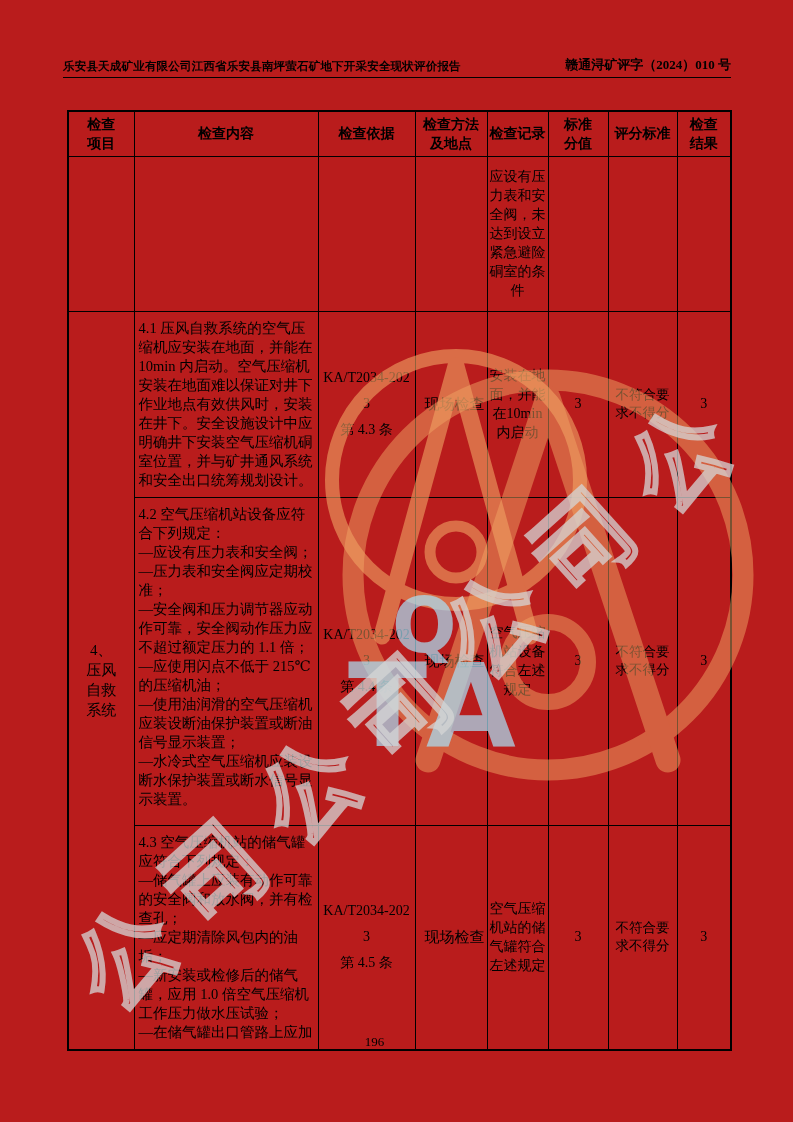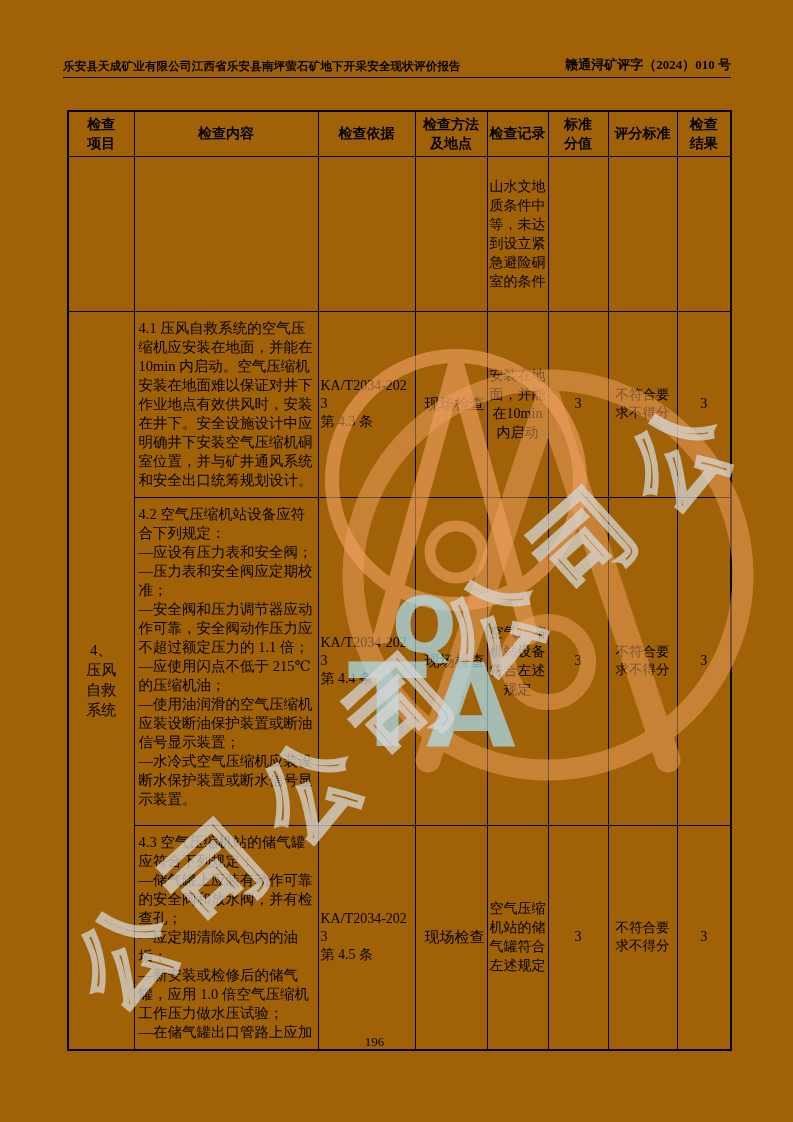--- a/index.html
+++ b/index.html
@@ -1,36 +1,36 @@
 <!DOCTYPE html>
 <html><head>
 <meta charset="utf-8">
 <style>
   html,body{margin:0;padding:0;background:#ffffff;}
   .page{
-    position:relative;width:793px;height:1122px;background:#a16207;
+    position:relative;width:793px;height:1122px;background:#b91c1c;
     font-family:"Liberation Serif","DejaVu Serif",serif;color:#000;overflow:hidden;
   }
   
   .doc-header{position:absolute;left:63px;top:50px;width:668px;height:24px;
     display:flex;justify-content:space-between;align-items:flex-end;}
   .doc-header .left{font-size:11.5px;font-weight:bold;letter-spacing:0.2px;}
   .doc-header .right{font-size:13px;font-weight:bold;white-space:nowrap;margin-left:48px;}
   .header-rule{position:absolute;left:63px;top:77px;width:668px;height:0;
     border-top:1.6px solid #000;}
   
   table.report{position:absolute;left:67px;top:110px;width:663px;
     border-collapse:collapse;table-layout:fixed;border:2px solid #000;z-index:2;}
   .report th,.report td{border:1px solid #000;padding:1px 2px;overflow:hidden;
     vertical-align:middle;word-break:break-all;}
   .report th{font-weight:bold;font-size:14px;line-height:19px;text-align:center;white-space:pre-line;}
   td.item{text-align:center;font-size:15px;line-height:20px;white-space:pre-line;}
   td.content{text-align:left;font-size:14.5px;line-height:19px;padding:7px 4px;
     vertical-align:top;white-space:pre-line;}
-  td.basis{text-align:left;font-size:14px;line-height:18px;white-space:pre-line;margin-top:27px;}
+  td.basis{text-align:center;font-size:14px;line-height:26px;white-space:pre-line;margin-top:27px;}
   td.method{text-align:right;font-size:15px;}
   td.record{text-align:center;font-size:14px;line-height:19px;}
   td.score{text-align:center;font-size:14px;}
   td.criteria{text-align:center;font-size:13.5px;line-height:18px;}
   td.result{text-align:center;font-size:14px;}
   
   .page-number{position:absolute;left:4px;top:1034px;width:741px;text-align:center;
     font-size:13px;}
   
   .wm{position:absolute;inset:0;z-index:3;pointer-events:none;}
@@ -78,21 +78,21 @@
 分值</th>
       <th>评分标准</th>
       <th>检查
 结果</th>
     </tr>
     <tr style="height:155px">
       <td class="item"></td>
       <td class="content"></td>
       <td class="basis"></td>
       <td class="method"></td>
-      <td class="record">山水文地质条件中等，未达到设立紧急避险硐室的条件</td>
+      <td class="record">应设有压力表和安全阀，未达到设立紧急避险硐室的条件</td>
       <td class="score"></td>
       <td class="criteria"></td>
       <td class="result"></td>
     </tr>
     <tr style="height:177px">
       <td class="item" rowspan="3">4、
 压风
 自救
 系统</td>
       <td class="content">4.1 压风自救系统的空气压缩机应安装在地面，并能在10min 内启动。空气压缩机安装在地面难以保证对井下作业地点有效供风时，安装在井下。安全设施设计中应明确井下安装空气压缩机硐室位置，并与矿井通风系统和安全出口统筹规划设计。</td>

